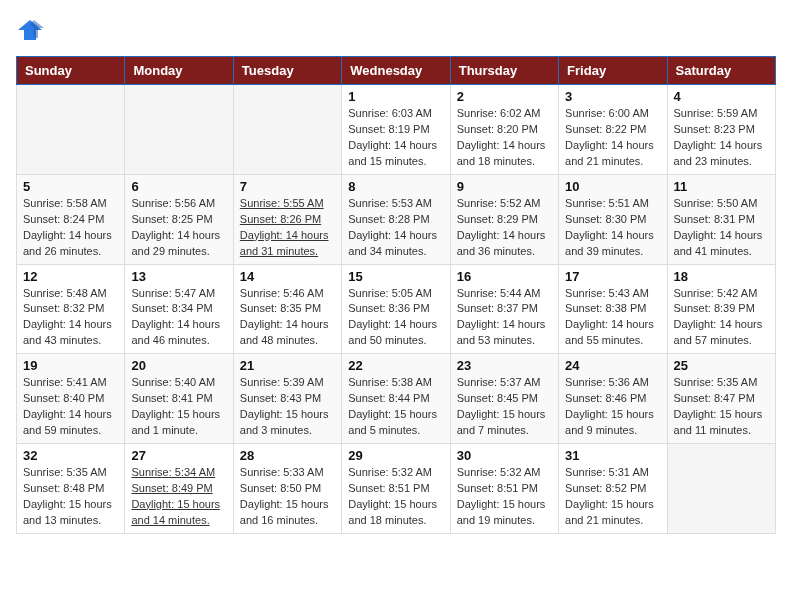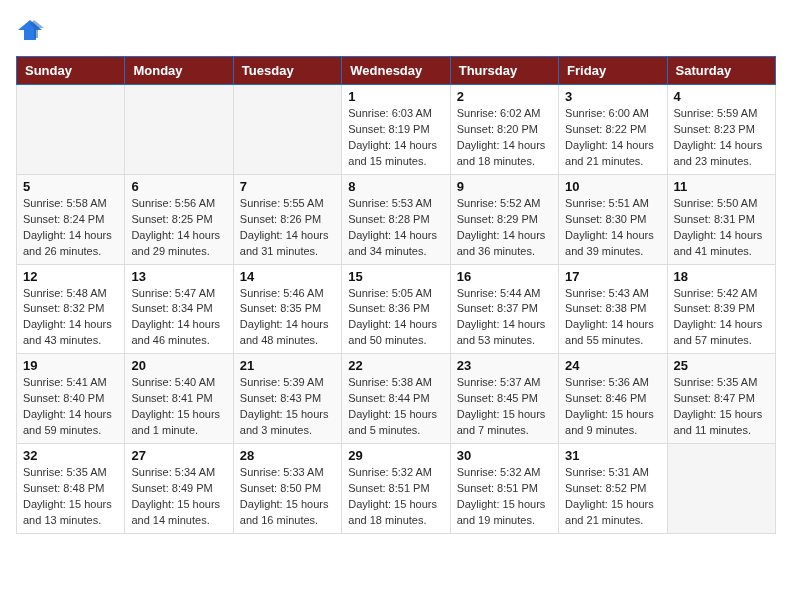--- a/index.html
+++ b/index.html
@@ -161,21 +161,21 @@
         </td>
         <td>
           <div class="day-num">6</div>
           <div class="day-info" style="white-space: pre-line;">Sunrise: 5:56 AM
 Sunset: 8:25 PM
 Daylight: 14 hours
 and 29 minutes.</div>
         </td>
         <td>
           <div class="day-num">7</div>
-          <div class="day-info" style="white-space: pre-line;">Sunrise: 5:55 AM
+          <div class="day-info" style="white-space: pre-line; text-decoration: underline;">Sunrise: 5:55 AM
 Sunset: 8:26 PM
 Daylight: 14 hours
 and 31 minutes.</div>
         </td>
         <td>
           <div class="day-num">8</div>
           <div class="day-info" style="white-space: pre-line;">Sunrise: 5:53 AM
 Sunset: 8:28 PM
 Daylight: 14 hours
 and 34 minutes.</div>
@@ -307,21 +307,21 @@
       <tr>
         <td>
           <div class="day-num">32</div>
           <div class="day-info" style="white-space: pre-line;">Sunrise: 5:35 AM
 Sunset: 8:48 PM
 Daylight: 15 hours
 and 13 minutes.</div>
         </td>
         <td>
           <div class="day-num">27</div>
-          <div class="day-info" style="white-space: pre-line;">Sunrise: 5:34 AM
+          <div class="day-info" style="white-space: pre-line; text-decoration: underline;">Sunrise: 5:34 AM
 Sunset: 8:49 PM
 Daylight: 15 hours
 and 14 minutes.</div>
         </td>
         <td>
           <div class="day-num">28</div>
           <div class="day-info" style="white-space: pre-line;">Sunrise: 5:33 AM
 Sunset: 8:50 PM
 Daylight: 15 hours
 and 16 minutes.</div>

